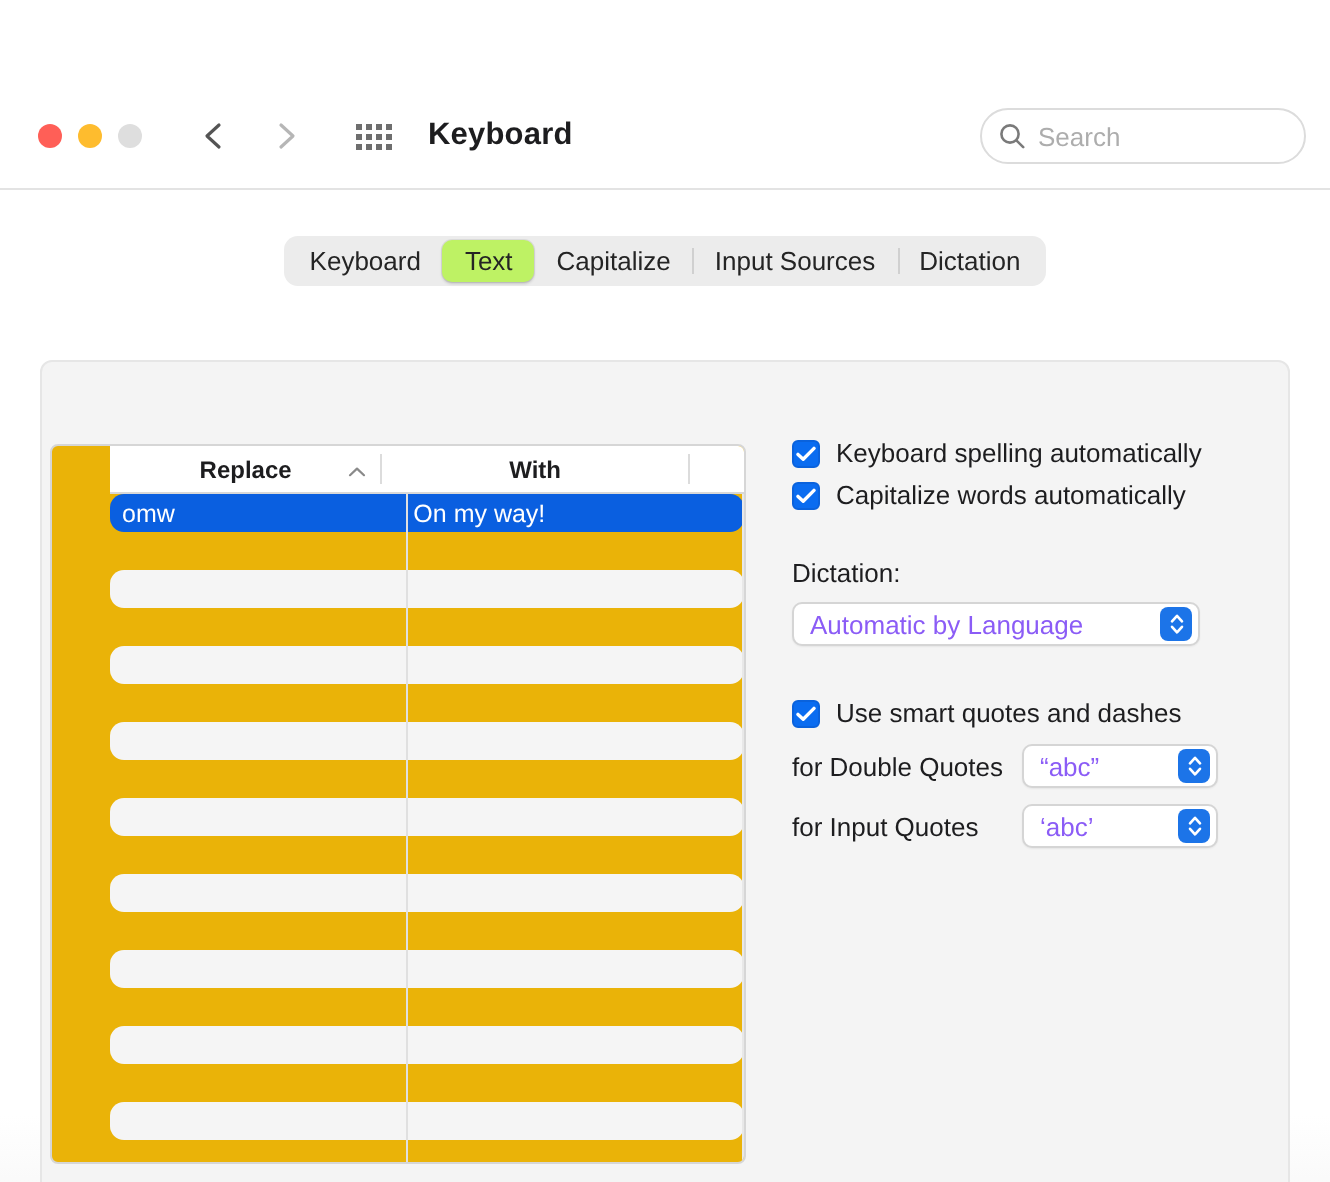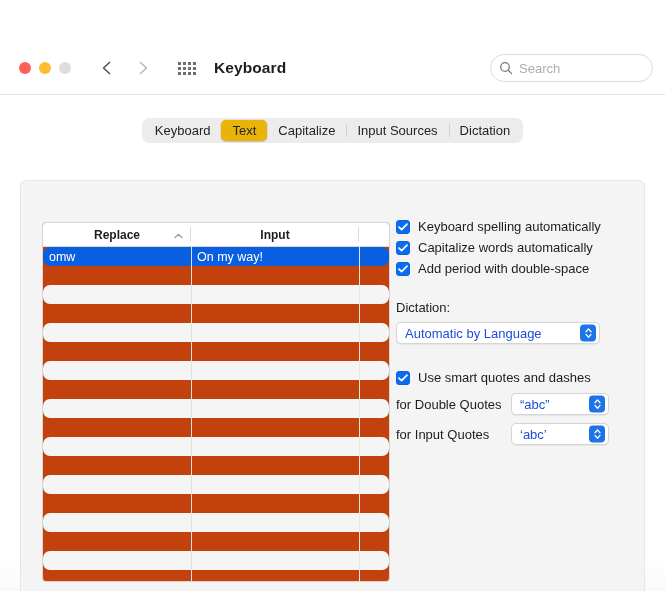--- a/index.html
+++ b/index.html
@@ -100,45 +100,46 @@
     padding: 0 11px;
     height: 21px; line-height: 21px;
     border-radius: 5px;
     white-space: nowrap;
   }
   .tab.sep::before {
     content: ""; position: absolute; left: 0; top: 4px;
     width: 1px; height: 13px; background: #d0d0d0;
   }
   .tab.active {
-    background: #eab308;
+    background: #bef264;
     box-shadow: 0 0 0 0.5px rgba(0,0,0,0.07), 0 1px 1.5px rgba(0,0,0,0.16);
     z-index: 2;
   }
   .tab.active::before { display: none; }
 
   
   .panel {
     position: absolute;
     left: 20px; top: 85px;
     width: 625px; height: 463px;
     background: #f4f4f4;
     border: 1px solid #e6e6e6;
     border-radius: 6px;
   }
 
   
   .table {
     position: absolute;
-    left: 21px; top: 41px;
+    left: 4px; top: 41px;
     width: 348px; height: 360px;
-    background: #c2410c;
+    background: #eab308;
     border: 1px solid #d6d6d6;
     border-radius: 4px;
     overflow: hidden;
+    padding-left: 29px;
   }
   .thead {
     display: flex; height: 24px;
     background: #ffffff;
     border-bottom: 1px solid #d8d8d8;
   }
   .th {
     position: relative;
     font-size: 12px; font-weight: bold; color: #1d1d1f;
     display: flex; align-items: center; justify-content: center;
@@ -218,21 +219,21 @@
   .popup {
     position: relative;
     height: 22px;
     background: #ffffff;
     border: 1px solid #d5d5d5;
     border-radius: 5px;
     display: flex; align-items: center;
     padding-left: 8px;
     box-shadow: 0 0.5px 1px rgba(0,0,0,0.06);
   }
-  .popup .pv { font-size: 13px; color: #1d4ed8; white-space: nowrap; }
+  .popup .pv { font-size: 13px; color: #8b5cf6; white-space: nowrap; }
   .stepper {
     position: absolute; right: 3px; top: 50%; transform: translateY(-50%);
     width: 16px; height: 17px;
     background: #1c74e8;
     border-radius: 4px;
     display: flex; align-items: center; justify-content: center;
   }
   .popup-spelling { width: 204px; }
 
   .smart-block { margin-top: 26px; }
@@ -331,21 +332,21 @@
           <div class="th th-replace">
             <span>Replace</span>
             <span class="sort-ind">
               <svg width="9" height="6" viewBox="0 0 9 6">
                   <path d="M1 4.6 L4.5 1.3 L8 4.6" fill="none" stroke="#8a8a8a" stroke-width="1.1" stroke-linecap="round" stroke-linejoin="round"></path>
                 </svg>
             </span>
             <span class="th-divider"></span>
           </div>
           <div class="th th-with">
-            <span>Input</span>
+            <span>With</span>
             <span class="th-divider"></span>
           </div>
           <div class="th th-extra"></div>
         </div>
 
         <div class="tbody">
           <div class="trow selected">
             <div class="cell cell-1">omw</div>
             <div class="cell cell-2">On my way!</div>
             <div class="cell cell-3"></div>
@@ -391,28 +392,20 @@
 
         <div class="optrow">
           <span class="cb">
             <svg width="10" height="8" viewBox="0 0 10 8">
                 <path d="M1 4.2 L3.6 6.6 L9 1.2" fill="none" stroke="#ffffff" stroke-width="1.7" stroke-linecap="round" stroke-linejoin="round"></path>
               </svg>
           </span>
           <span class="optlabel">Capitalize words automatically</span>
         </div>
 
-        <div class="optrow">
-          <span class="cb">
-            <svg width="10" height="8" viewBox="0 0 10 8">
-                <path d="M1 4.2 L3.6 6.6 L9 1.2" fill="none" stroke="#ffffff" stroke-width="1.7" stroke-linecap="round" stroke-linejoin="round"></path>
-              </svg>
-          </span>
-          <span class="optlabel">Add period with double-space</span>
-        </div>
 
         <div class="spelling-label">Dictation:</div>
         <div class="popup popup-spelling">
           <span class="pv">Automatic by Language</span>
           <span class="stepper">
             <svg width="9" height="13" viewBox="0 0 9 13">
                 <path d="M2 5.2 L4.5 2.4 L7 5.2" fill="none" stroke="#ffffff" stroke-width="1.3" stroke-linecap="round" stroke-linejoin="round"></path>
                 <path d="M2 7.9 L4.5 10.7 L7 7.9" fill="none" stroke="#ffffff" stroke-width="1.3" stroke-linecap="round" stroke-linejoin="round"></path>
               </svg>
           </span>

